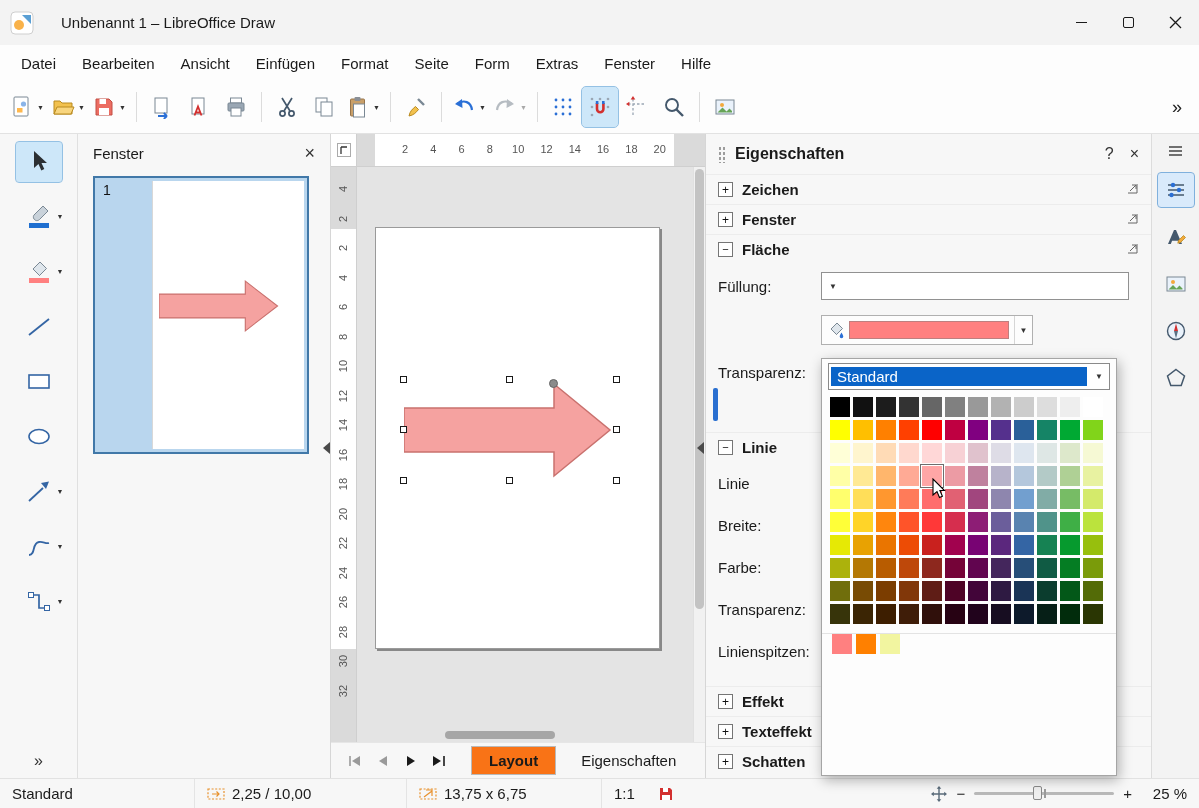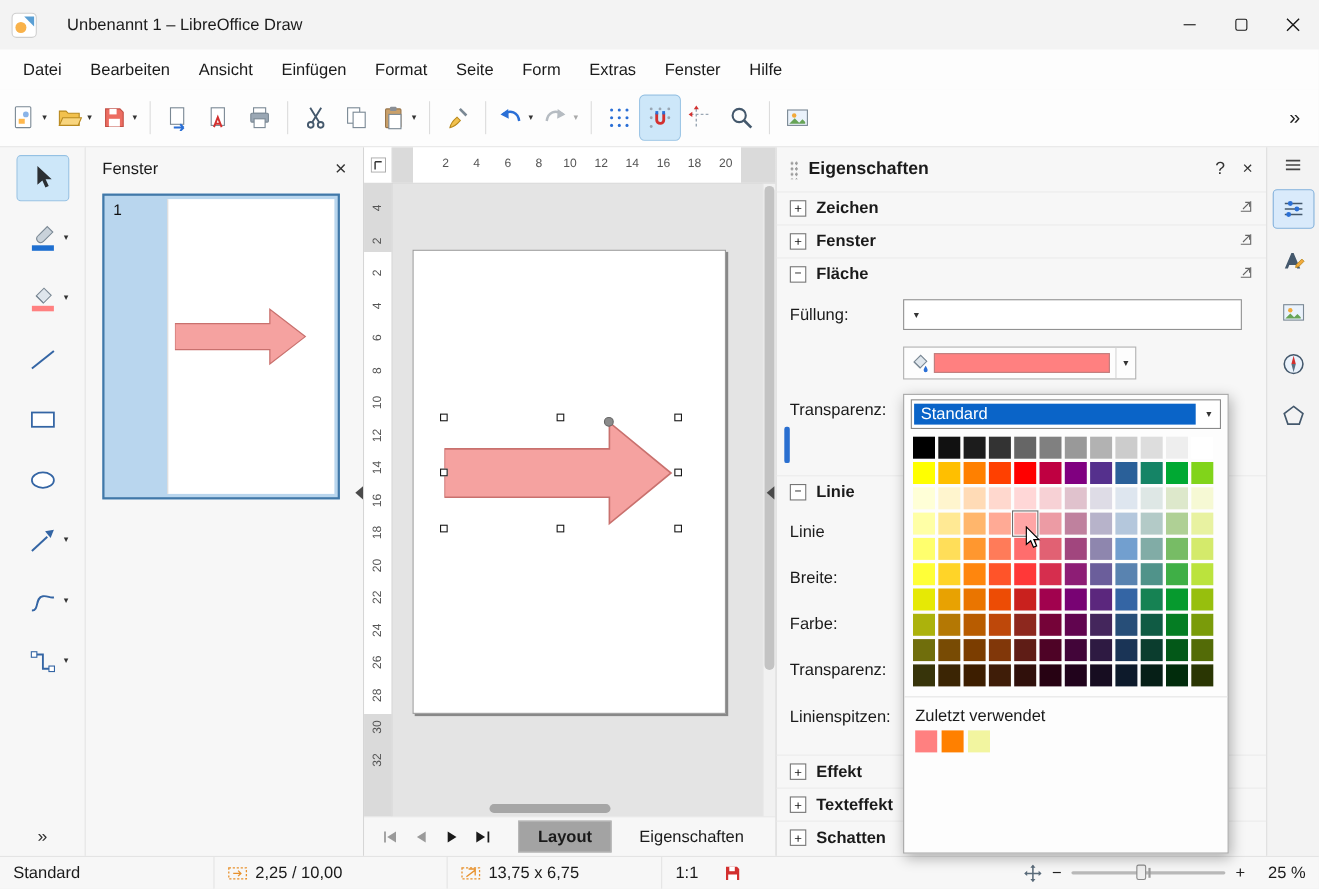--- a/index.html
+++ b/index.html
@@ -66,21 +66,21 @@
   .h-tl{left:-4px;top:-4px} .h-tm{left:50%;margin-left:-4px;top:-4px} .h-tr{right:-4px;top:-4px}
   .h-ml{left:-4px;top:50%;margin-top:-4px} .h-mr{right:-4px;top:50%;margin-top:-4px}
   .h-bl{left:-4px;bottom:-4px} .h-bm{left:50%;margin-left:-4px;bottom:-4px} .h-br{right:-4px;bottom:-4px}
   .adjust-handle { position:absolute; left:145px; top:-1px; width:9px; height:9px; border-radius:50%; background:#8b8b8b; border:1px solid #666; }
   .hscroll { position:absolute; left:88px; bottom:3px; width:110px; height:8px; border-radius:4px; background:#a6a6a6; }
   .vscroll { width:12px; background:#f1f1f1; border-left:1px solid #e0e0e0; position:relative; }
   .vthumb { position:absolute; top:2px; left:1px; width:9px; height:440px; border-radius:5px; background:#c3c3c3; }
 
   .bottom-tabs { height:36px; display:flex; align-items:center; background:#f7f7f7; padding-left:12px; gap:5px; border-top:1px solid #e6e6e6; }
   .nav-btn { width:23px; height:22px; display:flex; align-items:center; justify-content:center; }
-  .layout-tab { margin-left:16px; padding:5px 17px; background:#a3a3a3; border:1px solid #b9b9b9; font-weight:bold; }
+  .layout-tab { margin-left:16px; padding:5px 17px; background:#f97316; border:1px solid #b9b9b9; font-weight:bold; }
   .steuer-tab { margin-left:12px; padding:5px 8px; color:#1a1a1a; }
 
   
   .props-panel { width:446px; background:#f7f7f7; border-left:1px solid #d6d6d6; position:relative; }
   .props-header { height:40px; display:flex; align-items:center; padding:0 12px; font-weight:bold; font-size:16px; }
   .grip { width:8px; height:17px; margin-right:9px; background-image:radial-gradient(#9c9c9c 1.1px, transparent 1.3px); background-size:4px 5px; }
   .props-help { margin-left:auto; font-weight:normal; color:#333; }
   .props-close { margin-left:16px; font-weight:normal; color:#333; font-size:16px; }
   .sec-row { height:30px; display:flex; align-items:center; padding:0 12px; border-top:1px solid #ececec; }
   .exp { width:15px; height:15px; border:1px solid #757575; background:#fff; margin-right:9px; display:flex; align-items:center; justify-content:center; font-size:12px; color:#111; line-height:1; }
@@ -698,21 +698,20 @@
             <div class="ccell" style="background: rgb(48, 16, 11);"></div>
             <div class="ccell" style="background: rgb(39, 2, 19);"></div>
             <div class="ccell" style="background: rgb(33, 3, 28);"></div>
             <div class="ccell" style="background: rgb(23, 13, 33);"></div>
             <div class="ccell" style="background: rgb(13, 26, 43);"></div>
             <div class="ccell" style="background: rgb(6, 31, 23);"></div>
             <div class="ccell" style="background: rgb(1, 44, 12);"></div>
             <div class="ccell" style="background: rgb(42, 54, 3);"></div>
           </div>
         <div class="popup-div"></div>
-        <div class="recent-label">Zuletzt verwendet</div>
         <div class="recent-row">
             <div class="ccell" style="background: rgb(255, 128, 128);"></div>
             <div class="ccell" style="background: rgb(255, 128, 0);"></div>
             <div class="ccell" style="background: rgb(242, 245, 160);"></div>
           </div>
         <div class="cursor">
           <svg width="17" height="23">
               <path d="M1 1v16l4-3.4 2.5 5.9 2.9-1.2-2.5-5.8H12.5z" fill="#fff" stroke="#000" stroke-width="1.1"></path>
             </svg>
         </div>

